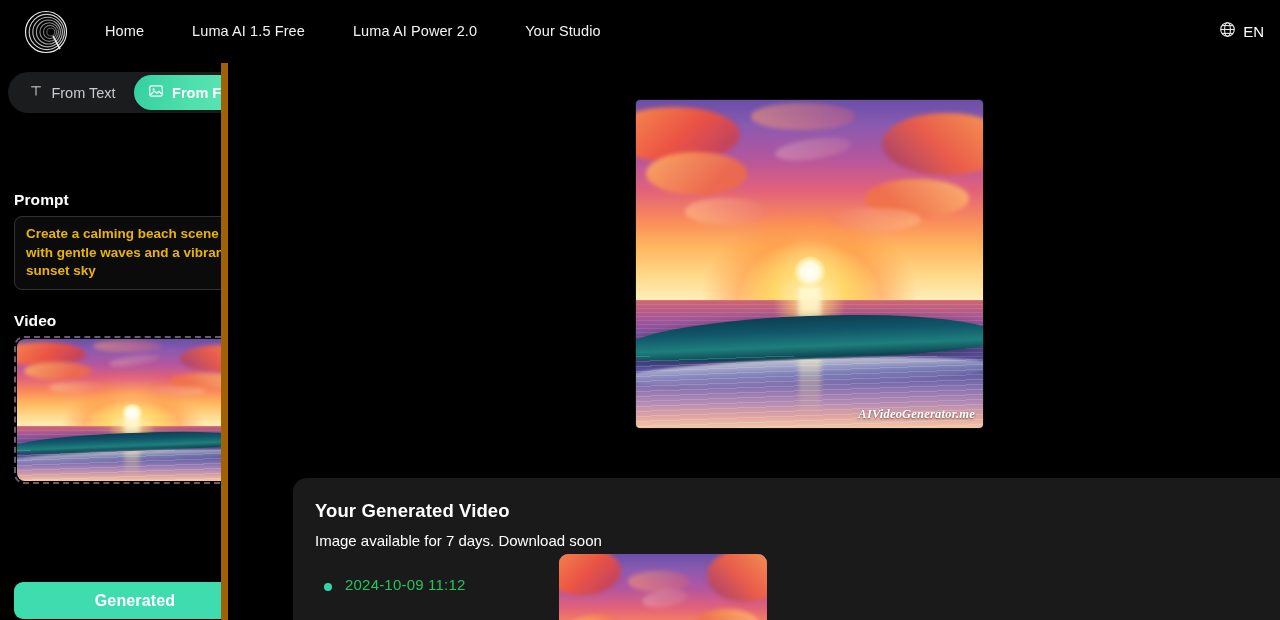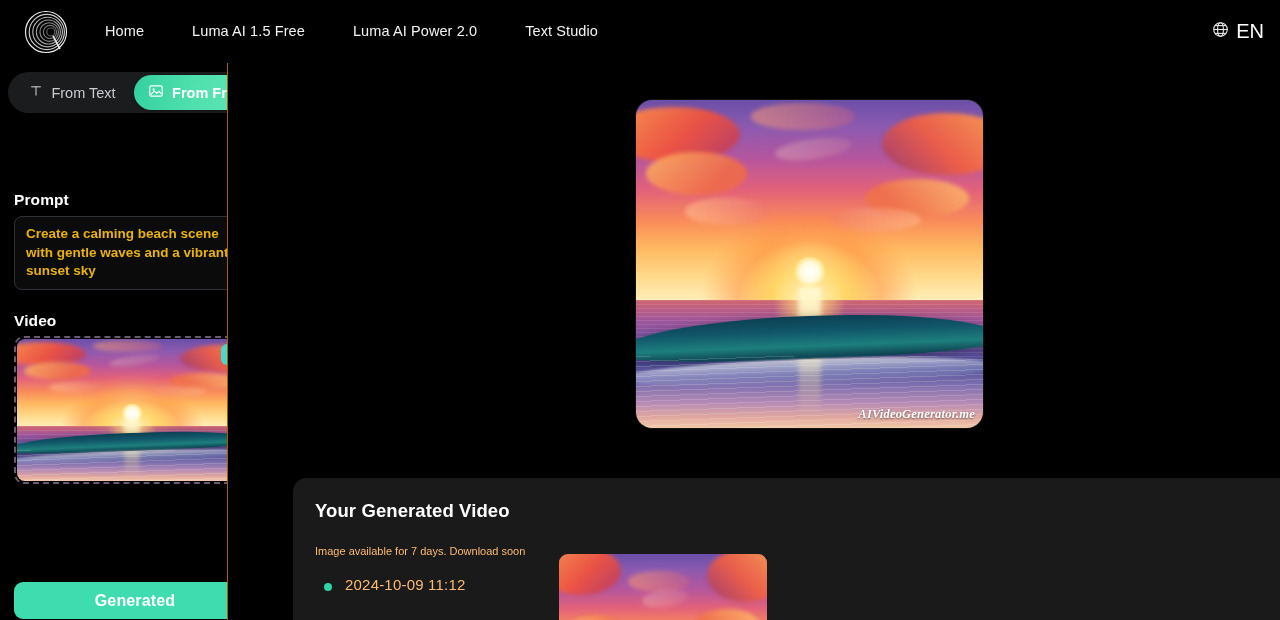--- a/index.html
+++ b/index.html
@@ -69,33 +69,33 @@
     right: 16px;
     top: 0;
     height: 63px;
     display: flex;
     align-items: center;
     gap: 7px;
     cursor: pointer;
   }
   .lang-text {
     color: #ffffff;
-    font-size: 20px;
+    font-size: 15px;
     font-weight: 500;
   }
 
   
   .sidebar {
     position: absolute;
     left: 0;
     top: 63px;
     width: 228px;
     height: 557px;
     background: #000000;
-    border-right: 1px solid #a16207;
+    border-right: 7px solid #a16207;
     overflow: hidden;
   }
 
   .seg-wrap {
     position: absolute;
     left: 8px;
     top: 9px;
     width: 252px;
     height: 41px;
     background: #1b1c1e;
@@ -226,21 +226,21 @@
     width: 1009px;
     height: 415px;
     background: #000000;
   }
   .preview-card {
     position: absolute;
     left: 365px;
     top: 37px;
     width: 347px;
     height: 328px;
-    border-radius: 16px;
+    border-radius: 4px;
     overflow: hidden;
     box-shadow: 0 0 0 1px #131313;
   }
   .watermark {
     position: absolute;
     right: 8px;
     bottom: 6px;
     color: #ffffff;
     font-family: "Liberation Serif", serif;
     font-style: italic;
@@ -262,44 +262,44 @@
     border-top-left-radius: 14px;
     padding: 22px 0 0 22px;
   }
   .results-title {
     color: #ffffff;
     font-size: 18.5px;
     font-weight: 700;
     letter-spacing: .1px;
   }
   .results-sub {
-    margin-top: 23px;
-    color: #fdba74;
-    font-size: 11px;
+    margin-top: 10px;
+    color: #ffffff;
+    font-size: 15px;
     font-weight: 400;
   }
   .result-row {
     position: absolute;
     left: 22px;
     top: 96px;
     width: 940px;
     display: flex;
     align-items: flex-start;
   }
   .dot {
     width: 8px; height: 8px;
     border-radius: 50%;
     background: #2fd6a8;
     margin-top: 9px;
     margin-left: 9px;
     flex: none;
   }
   .result-date {
     margin-left: 13px;
-    color: #fdba74;
+    color: #22c55e;
     font-size: 15px;
     font-weight: 400;
     letter-spacing: .2px;
     white-space: nowrap;
     margin-top: 2px;
   }
   .result-thumb {
     position: absolute;
     left: 244px;
     top: -20px;
@@ -408,21 +408,21 @@
           <circle cx="27.8" cy="23" r="4.0" stroke-opacity="0.38"></circle>
         </g>
         <path d="M30 27 L37 40" stroke="#ffffff" stroke-width="1.6" fill="none" stroke-opacity="0.85"></path>
       </svg>
     </div>
 
     <nav class="nav">
       <span class="nav-item">Home</span>
       <span class="nav-item">Luma AI 1.5 Free</span>
       <span class="nav-item">Luma AI Power 2.0</span>
-      <span class="nav-item">Text Studio</span>
+      <span class="nav-item">Your Studio</span>
     </nav>
 
     <div class="lang">
       <span>
         <svg width="17" height="17" viewBox="0 0 20 20" fill="none" stroke="#e8e8e8" stroke-width="1.3" aria-hidden="true">
           <circle cx="10" cy="10" r="8"></circle>
           <ellipse cx="10" cy="10" rx="3.4" ry="8"></ellipse>
           <line x1="2" y1="10" x2="18" y2="10"></line>
           <line x1="3.4" y1="5.4" x2="16.6" y2="5.4"></line>
           <line x1="3.4" y1="14.6" x2="16.6" y2="14.6"></line>

